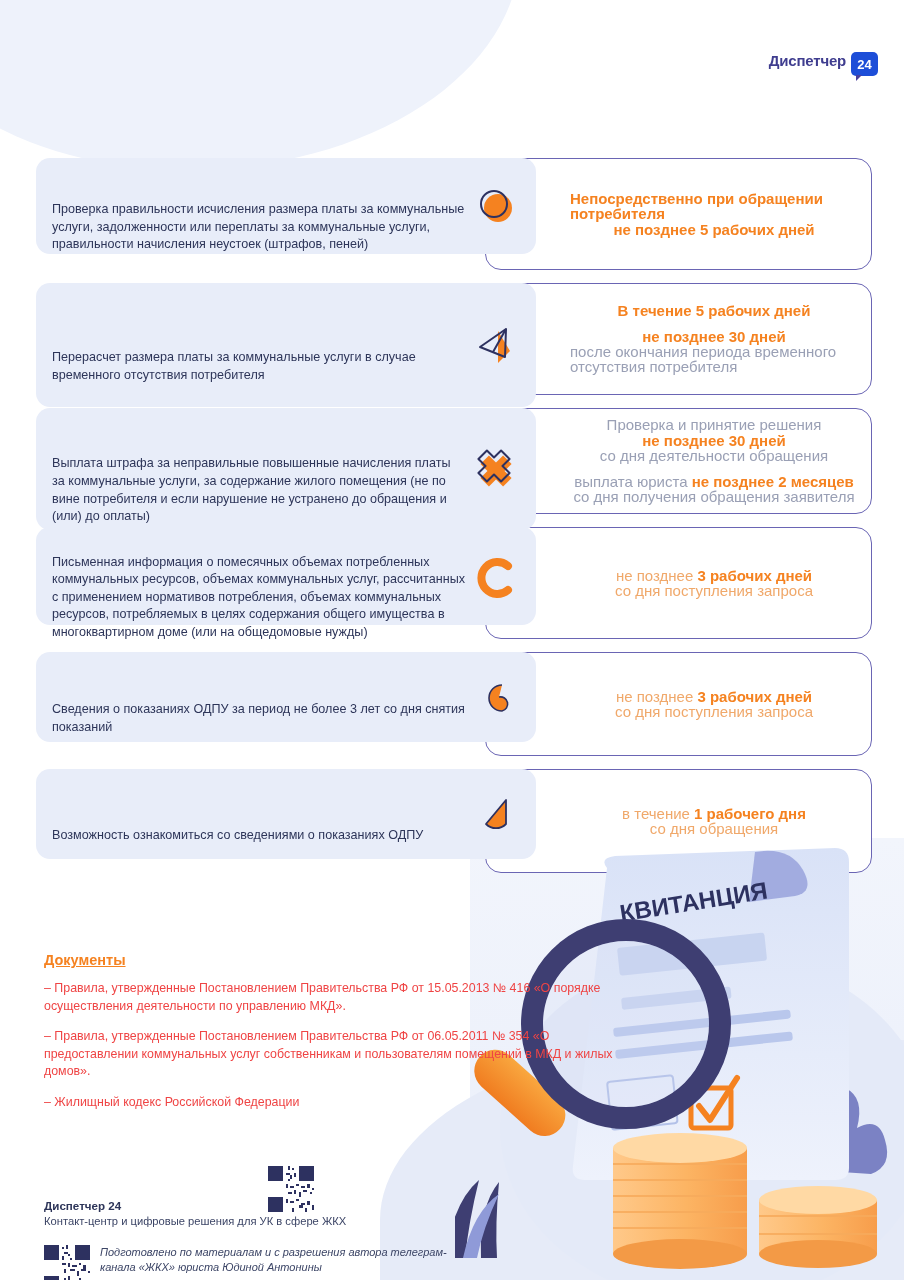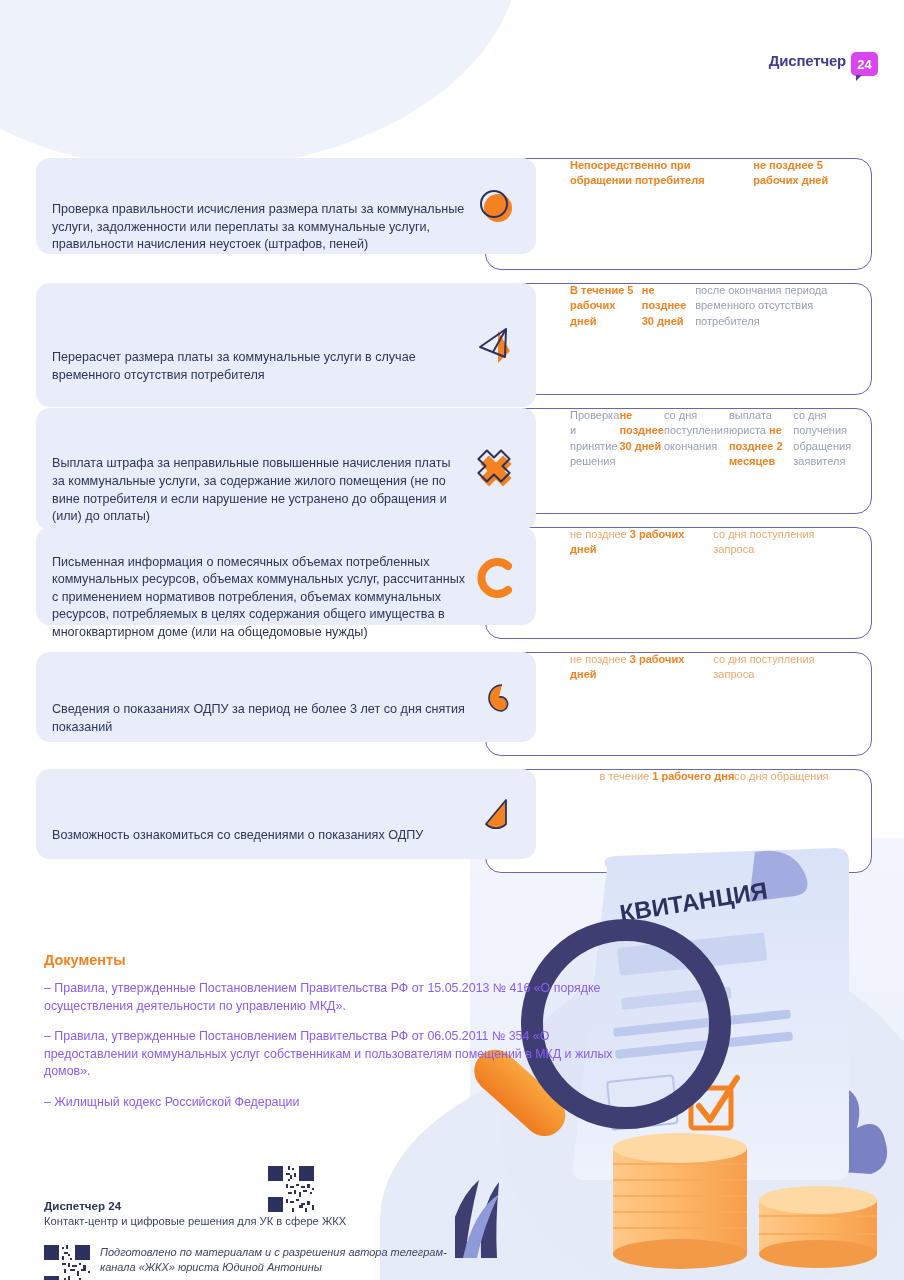--- a/index.html
+++ b/index.html
@@ -49,21 +49,21 @@
   }
   .t-purple{ color:#3f3d8f; }
   .t-orange{ color:#f58220; }
 
   .logo{
     position:absolute; right:26px; top:52px;
     display:flex; gap:5px;
   }
   .logo-word{ color:#3f3d8f; font-size:15px; font-weight:700; letter-spacing:-0.2px;}
   .logo-badge{
-    width:27px; height:24px; background:#d946ef; color:#fff;
+    width:27px; height:24px; background:#1d4ed8; color:#fff;
     font-size:13px; font-weight:700; display:flex;
     align-items:center; justify-content:center;
     border-radius:5px; position:relative;
   }
   .logo-badge:after{
     content:""; position:absolute; left:5px; bottom:-5px;
     border-left:6px solid #4a3f9e; border-bottom:6px solid transparent;
   }
 
   
@@ -96,34 +96,34 @@
     position:absolute; right:14px; top:50%;
     transform:translateY(-50%);
     width:52px; height:52px;
     display:flex; align-items:center; justify-content:center;
     z-index:3;
   }
 
   .right-text{
     position:absolute; left:570px; top:0; right:46px;
     min-height:100px;
-    display:flex; flex-direction:row; justify-content:center;
+    display:flex; flex-direction:column; justify-content:center;
     z-index:4;
-    font-size:11px; line-height:15.4px;
+    font-size:15px; line-height:15.4px;align-items:center;
   }
   .rt-head{ color:#f58220; font-weight:700; }
   .rt-body{ color:#9aa0b5; }
   .rt-em{ color:#f58220; font-weight:700; }
   .rt-gap{ height:10px; }
   .rt-line-orange-soft{ color:#f0a86a; }
 
   
   .docs{ position:absolute; left:44px; top:952px; width:600px; z-index:7;}
-  .docs-title{ color:#f58220; font-size:14.5px; font-weight:700; margin-bottom:12px;}
-  .docs-p{ color:#8b5cf6; font-size:12.4px; line-height:17.5px; margin-bottom:13px;}
+  .docs-title{ color:#f58220; font-size:14.5px; font-weight:700; margin-bottom:12px;text-decoration:underline;}
+  .docs-p{ color:#ef4444; font-size:12.4px; line-height:17.5px; margin-bottom:13px;}
 
   
   .footer{ position:absolute; left:44px; top:1166px; width:430px; z-index:7;margin-top:32px;}
   .f-brand{ color:#2d3559; font-size:11.6px; font-weight:700; line-height:15.5px;}
   .f-sub{ color:#3c4566; font-size:11.2px; line-height:15.5px;}
   .f-row2{ display:flex; gap:10px; margin-top:16px; align-items:flex-start;}
   .f-note{ color:#3c4566; font-size:11px; line-height:15.2px; font-style:italic;}
   .qr{ width:46px; height:46px; flex:none; }
   .qr-top{ position:absolute; left:268px; top:1166px; width:46px; height:46px; z-index:8;}
 
@@ -196,21 +196,21 @@
           </g>
           <g transform="translate(22,21) rotate(45) translate(-24,-24)">
             <path d="M18 8 h12 v10 h10 v12 h-10 v10 h-12 v-10 h-10 v-12 h10 z" fill="none" stroke="#2d3160" stroke-width="2" stroke-linejoin="round"></path>
           </g>
         </svg>
       </div>
     </div>
     <div class="right-text" style="height:106px">
       <div class="rt-body">Проверка и принятие решения</div>
       <div class="rt-em">не позднее 30 дней</div>
-      <div class="rt-body">со дня поступления окончания</div>
+      <div class="rt-body">со дня деятельности обращения</div>
       <div class="rt-gap"></div>
       <div>
         <span class="rt-body">выплата юриста </span><span class="rt-em">не позднее 2 месяцев</span>
       </div>
       <div class="rt-body">со дня получения обращения заявителя</div>
     </div>
   </div>
 
   <div class="row" style="height:112px">
     <div class="right-card" style="height:112px"></div>

